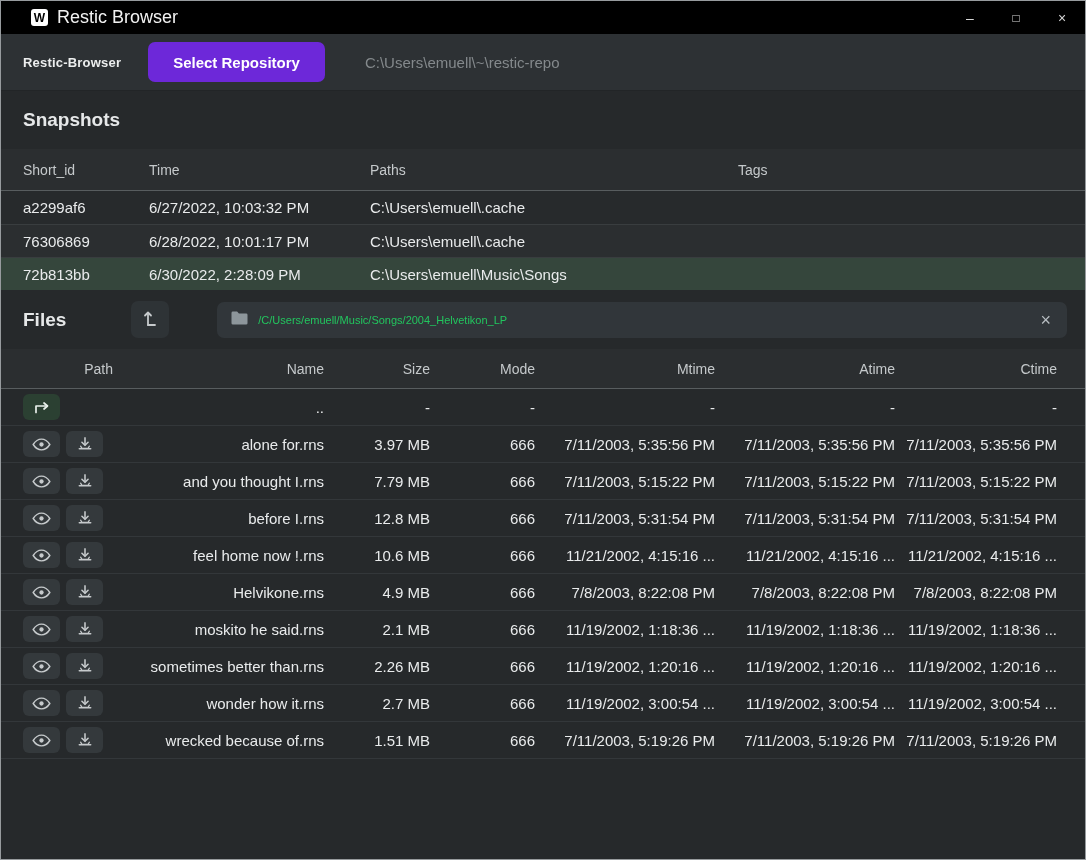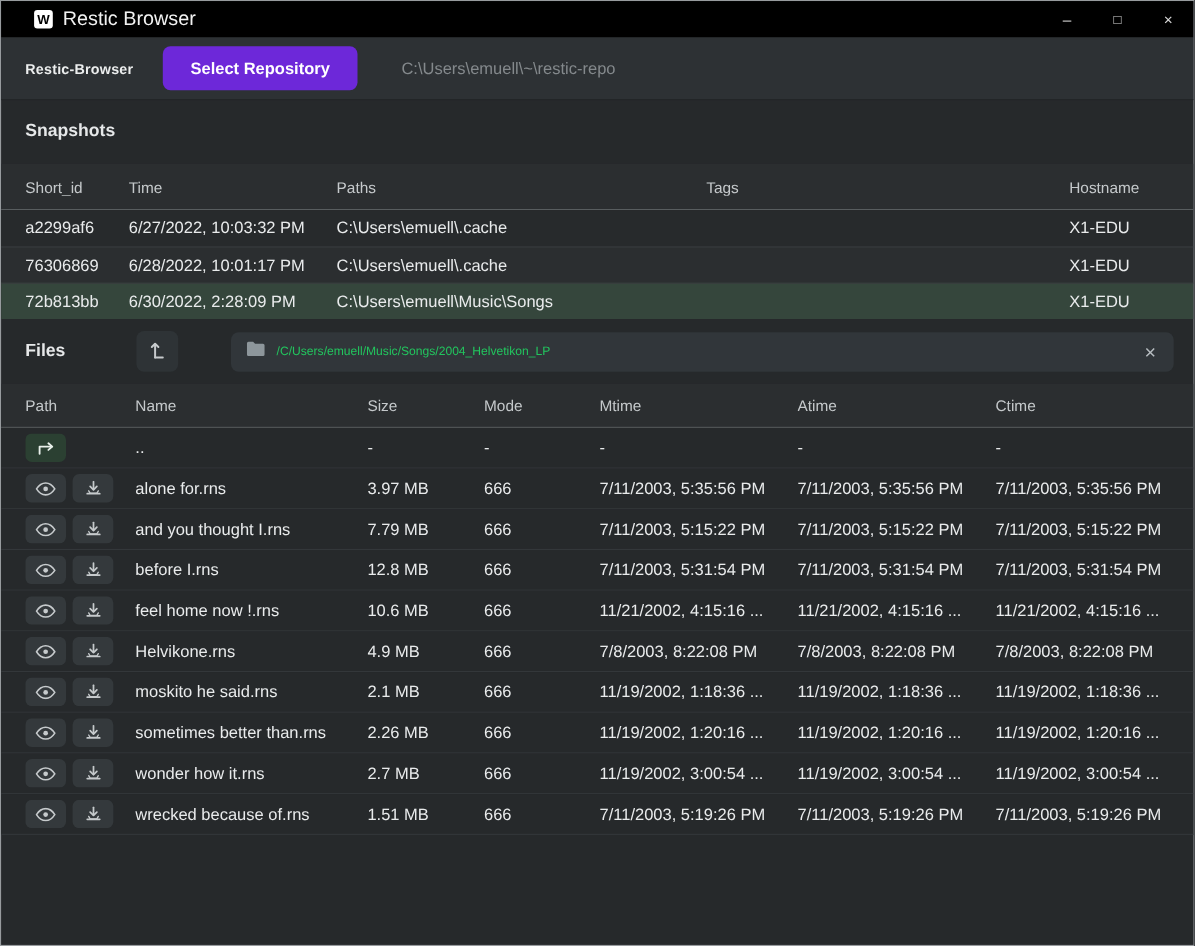--- a/index.html
+++ b/index.html
@@ -34,29 +34,29 @@
   }
   .app-title { font-size:13px; font-weight:bold; color:#eceeee; letter-spacing:.2px; }
   .select-repo-btn {
     margin-left:27px; height:40px; padding:0 25px; border:none; border-radius:7px;
     background:#6d28d9; color:#fff; font-family:inherit; font-size:15px; font-weight:bold;
     cursor:pointer;
   }
   .repo-path { margin-left:40px; font-size:15px; color:#84898c; }
   
   .section-title-bar { height:58px; display:flex; align-items:center; padding:0 22px; }
-  .section-title { font-size:16px; font-weight:bold; color:#e6e8e9; }
+  .section-title { font-size:19px; font-weight:bold; color:#e6e8e9; }
   
   .grid-snap {
     display:grid; grid-template-columns:94px 189px 336px 330px 1fr;
-    padding:0 18px 0 22px; align-items:center;
+    padding:0 18px 0 22px; align-items:center;gap:32px;
   }
   .grid-files {
     display:grid; grid-template-columns:100px 211px 106px 105px 180px 180px 1fr;
-    padding:0 18px 0 22px; align-items:center;
+    padding:0 18px 0 22px; align-items:center;text-align:right;
   }
   .thead { height:42px; background:#2b2e30; border-bottom:1px solid #585d5f; }
   .thead .cell { font-size:14px; color:#c5c9cb; }
   .cell {
     white-space:nowrap; overflow:hidden; text-overflow:ellipsis;
     font-size:15px; color:#e9ebec; padding-right:10px;
   }
   .snap-row { height:33px; background:#272a2c; cursor:pointer; }
   .snap-row:nth-child(even) { background:#2b2e30; }
   .snap-row.selected { background:#35463c; }

